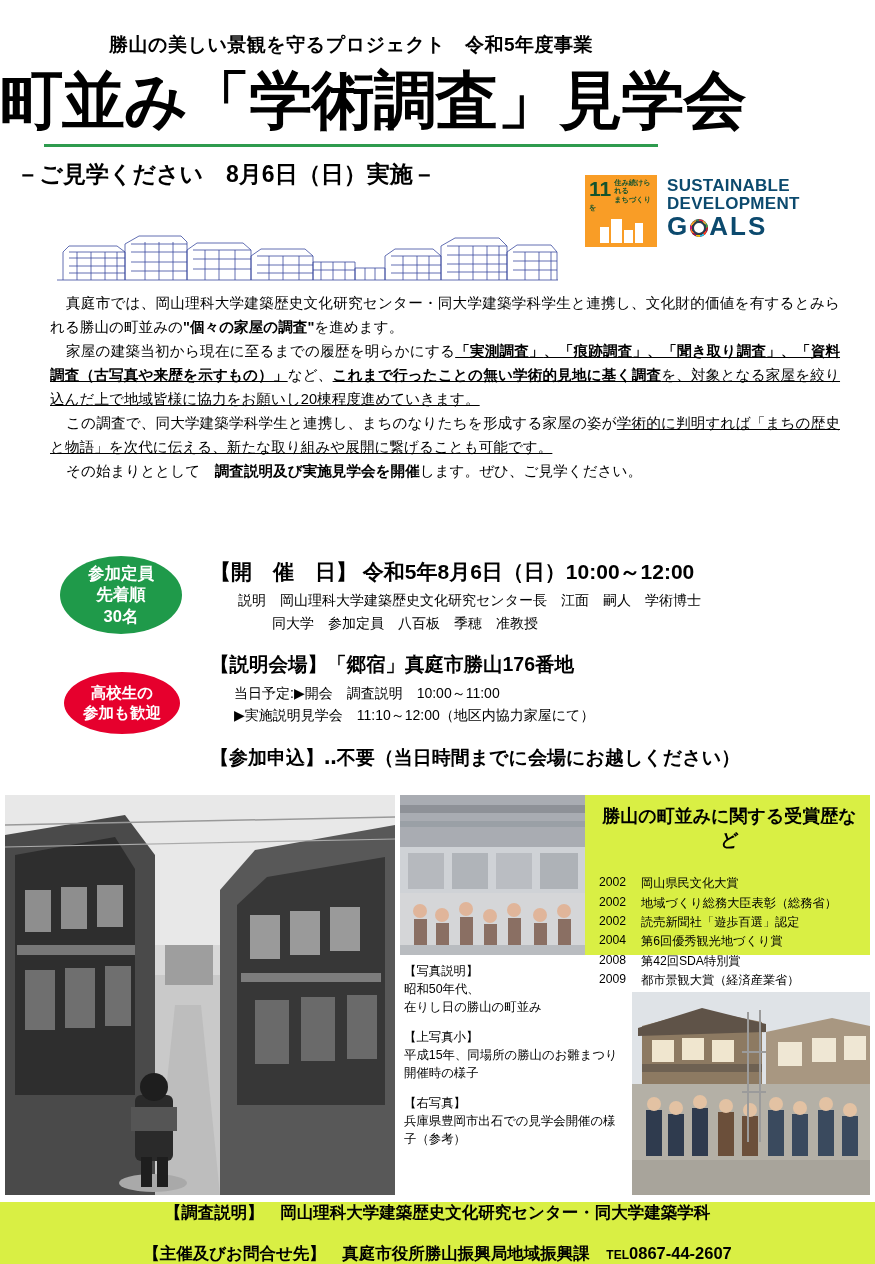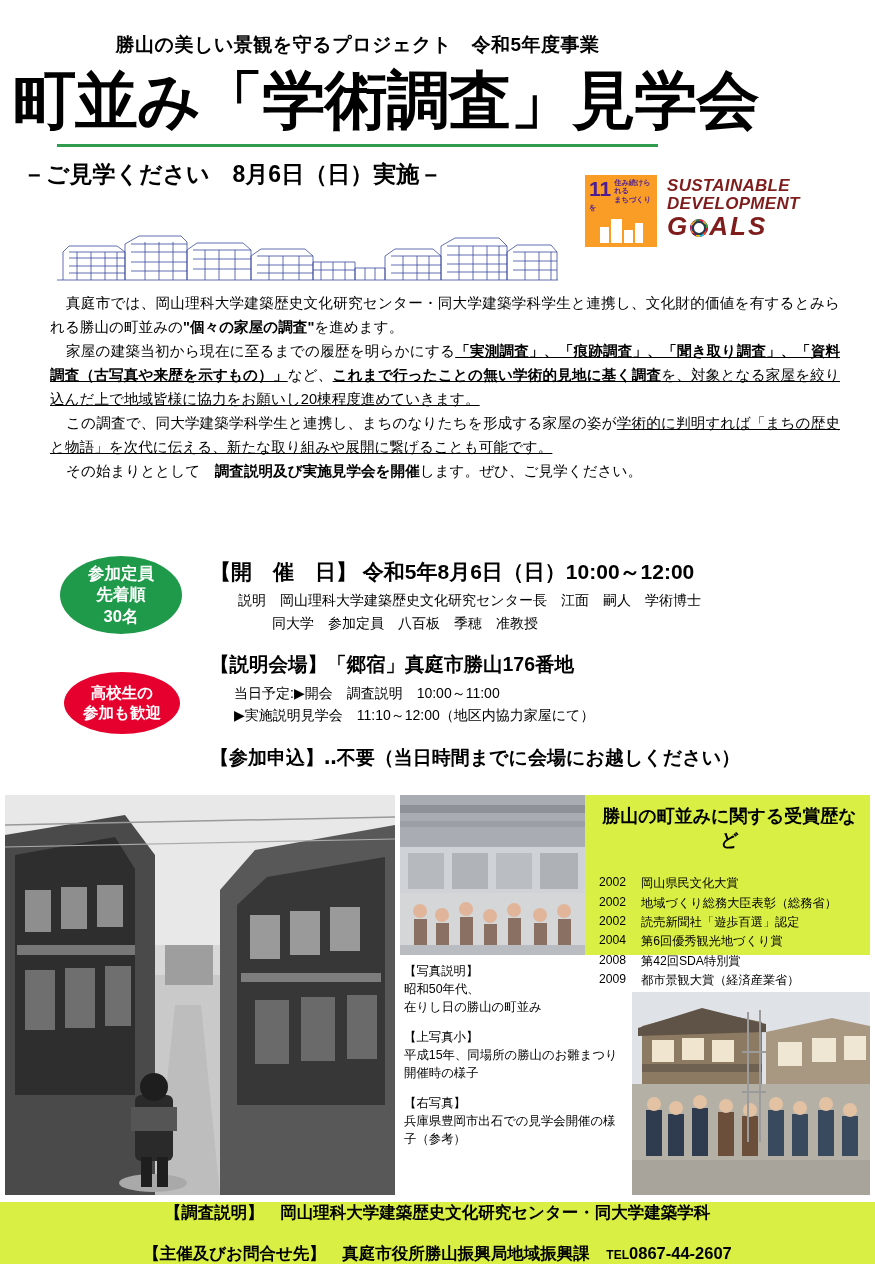--- a/index.html
+++ b/index.html
@@ -8,21 +8,21 @@
     width: 875px;
     height: 1264px;
     background: #ffffff;
     font-family: "Liberation Sans", "DejaVu Sans", sans-serif;
     color: #000000;
     overflow: hidden;
     position: relative;
   }
 
   
-  .poster { width: 702px; height: 1264px; position: relative; padding-left: 13px; }
+  .poster { width: 702px; height: 1264px; position: relative; }
 
   .subtitle-top {
     text-align: center;
     font-size: 19px;
     font-weight: bold;
     letter-spacing: 0.5px;
     padding-top: 32px;
   }
 
   .main-title {
@@ -53,42 +53,42 @@
   .sdg-wrap {
     position: absolute;
     top: 175px;
     left: 585px;
     display: flex;
     align-items: flex-start;
   }
   .sdg-box {
     width: 72px; height: 72px;
     background: #f99d26;
-    color: #4c1d95;
+    color: #14532d;
     position: relative;
     padding: 3px 4px;
   }
   .sdg-num {
     font-size: 21px; font-weight: bold; line-height: 1;
     float: left; margin-right: 3px;
   }
   .sdg-label { font-size: 7.2px; line-height: 1.15; font-weight: bold; padding-top: 1px; }
   .sdg-icon {
     position: absolute; bottom: 4px; left: 0; right: 0;
     display: flex; align-items: flex-end; justify-content: center; gap: 2px; height: 30px;
   }
   .sdg-icon i { display: block; background: #fff; }
   .b1 { width: 9px; height: 16px; }
   .b2 { width: 11px; height: 24px; }
   .b3 { width: 9px; height: 13px; }
   .b4 { width: 8px; height: 20px; }
 
   .sdg-text { margin-left: 10px; padding-top: 2px; }
   .sdg-text .l1, .sdg-text .l2, .sdg-text .l3 {
-    font-weight: bold; letter-spacing: 0.3px; color: #7f1d1d; line-height: 1.05; font-style: italic;
+    font-weight: bold; letter-spacing: 0.3px; color: #0c4a6e; line-height: 1.05;
   }
   .sdg-text .l1 { font-size: 17px; }
   .sdg-text .l2 { font-size: 17px; }
   .sdg-text .l3 { font-size: 26px; letter-spacing: 2px; }
   .goals-ring {
     display: inline-block; width: 18px; height: 18px; border-radius: 50%;
     border: 4px solid #2b3b4e; vertical-align: -2px; margin: 0 1px;
     position: relative;
   }
   .goals-ring::after {

